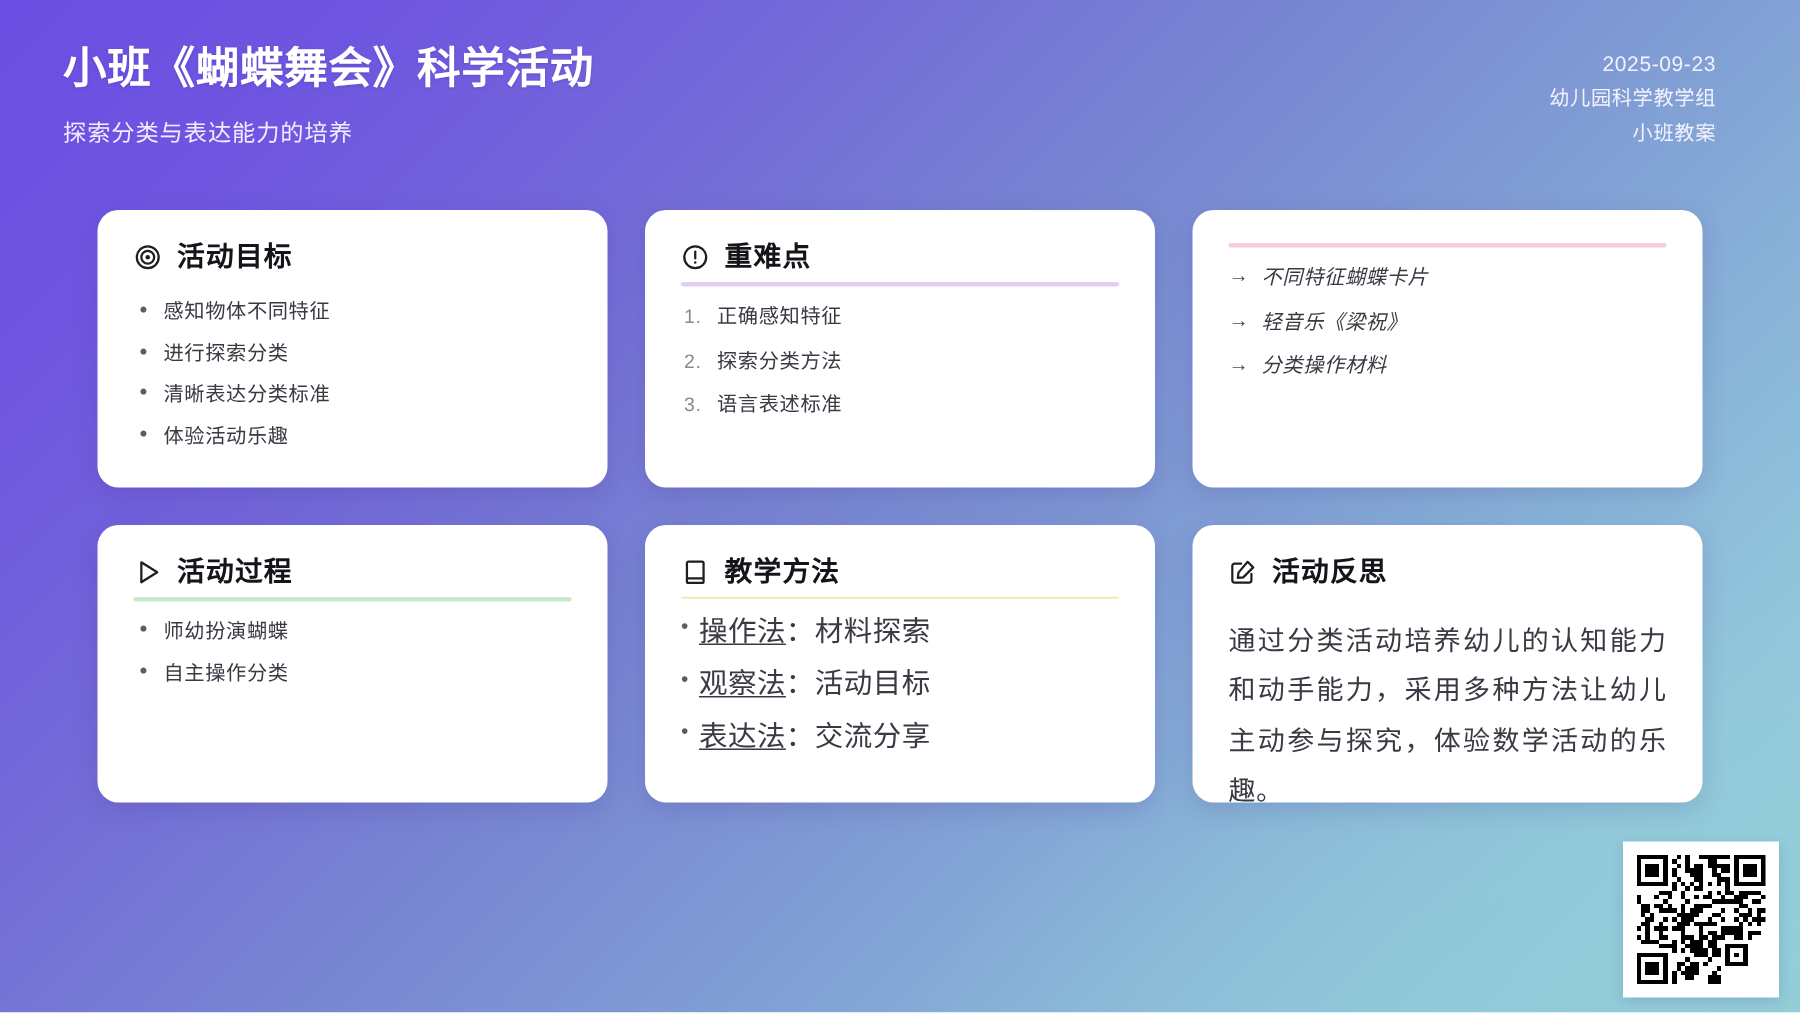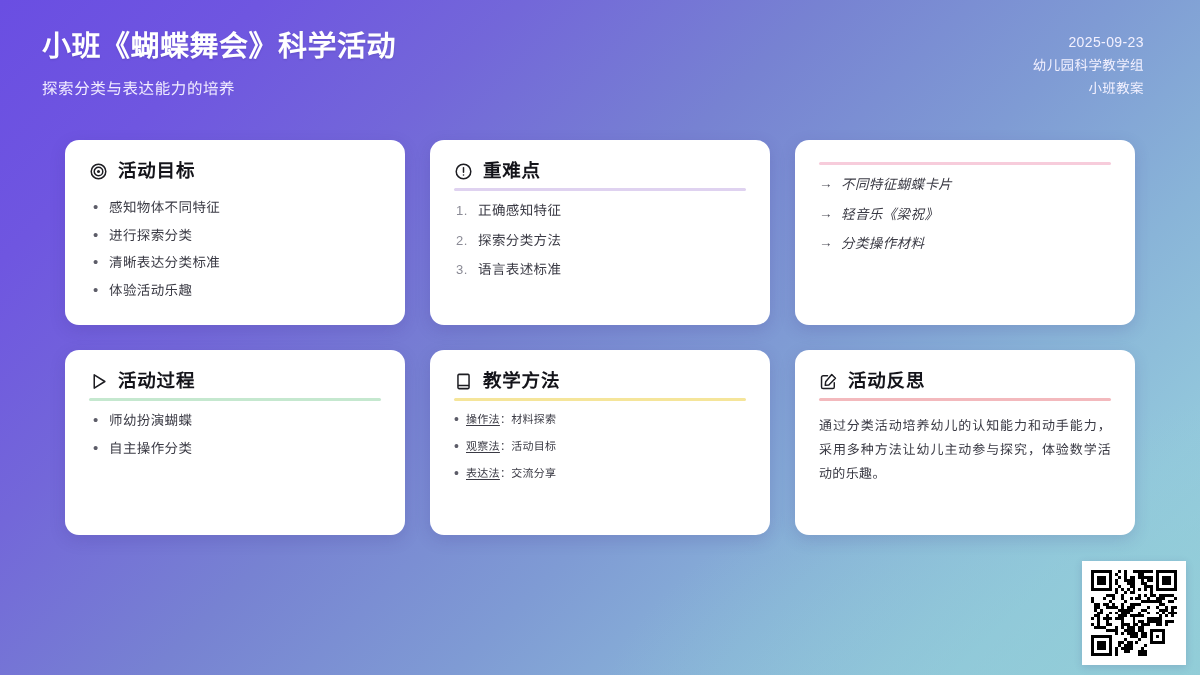--- a/index.html
+++ b/index.html
@@ -139,33 +139,33 @@
   }
   ul.arrows li::before{
     content:"→";
     position:absolute; left:0; top:-1px;
     color:#4a4a55; font-size:13.5px;
   }
 
   ul.methods{ list-style:none; }
   ul.methods li{
     position:relative;
-    font-size:11px; color:#3a3a44;
+    font-size:19px; color:#3a3a44;
     line-height:1; padding-left:12px; margin-bottom:16px;
     letter-spacing:.3px;
   }
   ul.methods li::before{
     content:"•";
     position:absolute; left:0; top:-2px;
     color:#5c5c68; font-size:14px;
   }
   .m-term{ text-decoration:underline; text-underline-offset:2px; }
 
   .para{
-    font-size:13px; color:#3a3a44;
+    font-size:18px; color:#3a3a44;
     line-height:1.85; letter-spacing:.35px;
     text-align:justify;
   }
 
   
   .qr-card{
     position:absolute;
     right:14px; bottom:10px;
     width:104px; height:104px;
     background:#ffffff;

